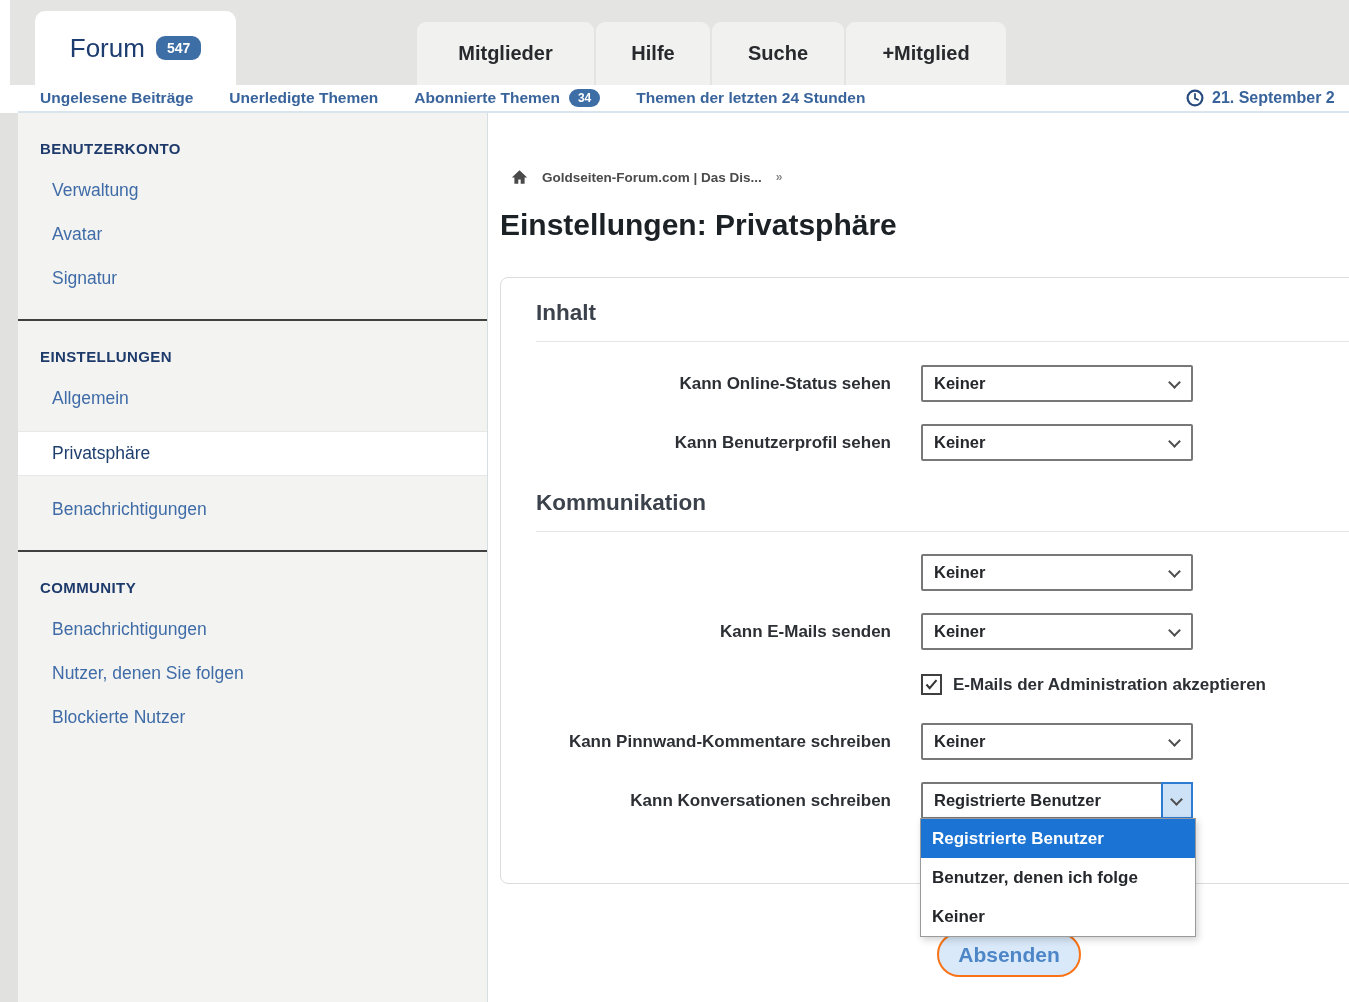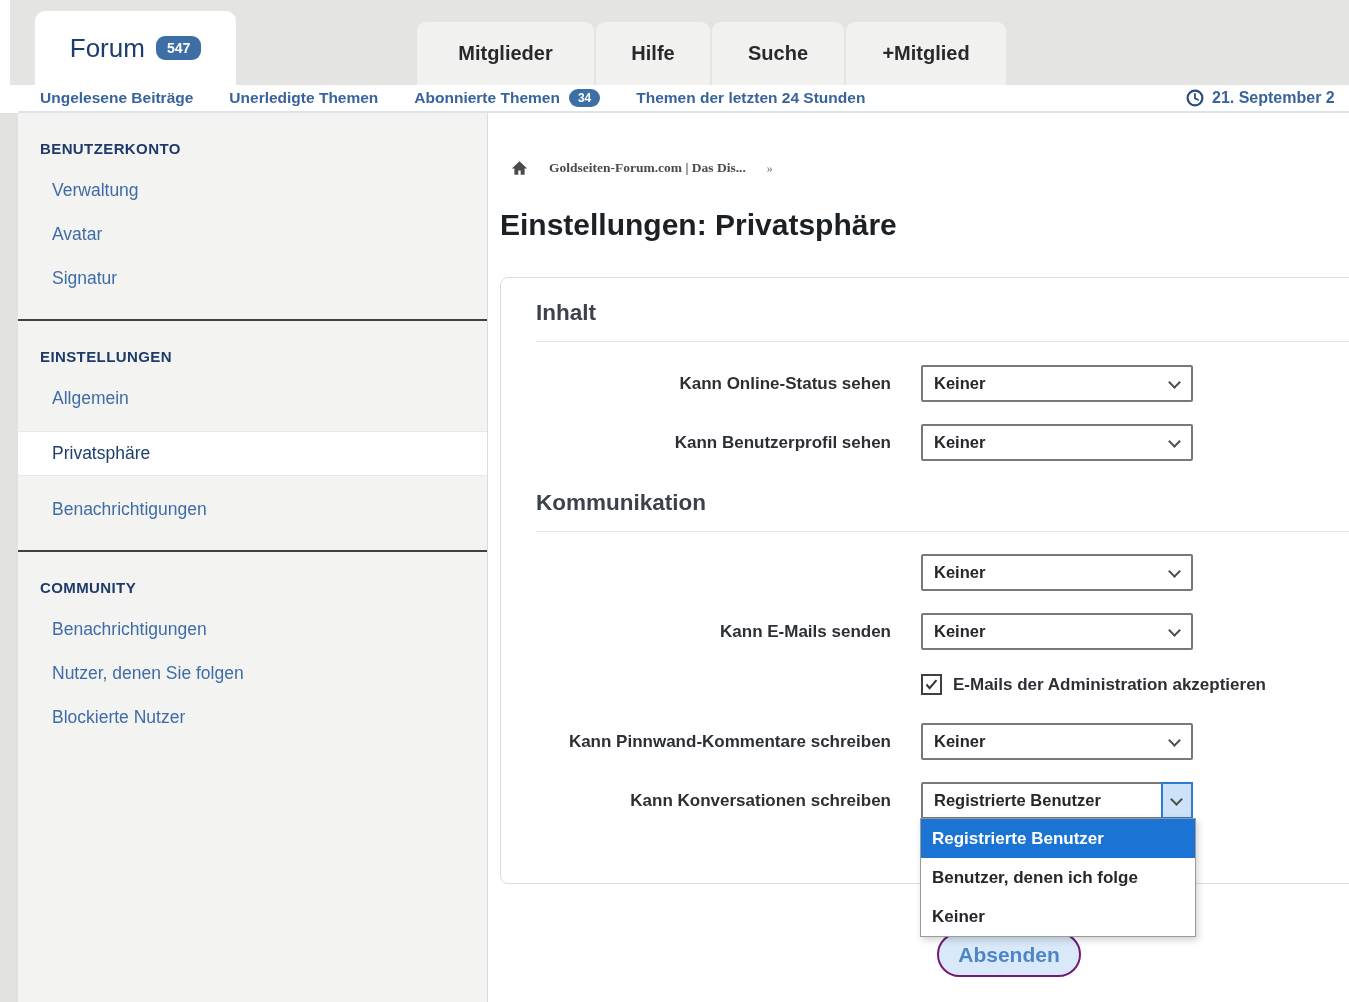--- a/index.html
+++ b/index.html
@@ -37,22 +37,22 @@
     border-right:1px solid #d8dde1; }
   .side-group { padding:27px 0 30px 0; }
   .side-group + .side-group { border-top:2px solid #404040; }
   .side-title { margin-left:22px; color:#1d3a6b; font-size:15px; font-weight:bold; letter-spacing:0.4px; }
   .side-item { margin:23px 0 0 34px; color:#3f6ca7; font-size:17.5px; font-weight:normal; cursor:pointer; line-height:21px; }
   .side-item.active { margin-left:0; margin-top:22px; padding:11px 0 11px 34px; background:#fff;
     color:#1e3e6e; border-top:1px solid #e8e8e7; border-bottom:1px solid #e8e8e7; }
 
   
   .main { position:absolute; left:489px; top:113px; right:0; bottom:0; background:#fff; }
-  .breadcrumb { position:absolute; left:22px; top:47px; display:flex; align-items:center; gap:21px;
-    color:#4a4a4a; font-size:13.5px; font-weight:bold;font-family:Liberation Serif, serif; }
+  .breadcrumb { position:absolute; left:22px; top:56px; display:flex; align-items:center; gap:14px;
+    color:#4a4a4a; font-size:13.5px; font-weight:bold; }
   .breadcrumb .crumb-link { cursor:pointer; }
   .breadcrumb .sep { color:#8a8a8a; font-size:12px; font-weight:bold; }
   .page-title { position:absolute; left:11px; top:95px; font-size:30px; font-weight:bold; color:#1c2126; }
 
   .panel { position:absolute; left:11px; top:164px; width:900px; height:607px; background:#fff;
     border:1px solid #dcdcdb; border-radius:8px; }
   .section-title { position:absolute; left:35px; font-size:22.5px; font-weight:bold; color:#3c424b;text-align:center; }
   .rule { position:absolute; left:35px; right:-10px; height:1px; background:#e5e5e4; }
 
   .row-label { position:absolute; width:390px; text-align:right; font-size:17px; font-weight:bold;
@@ -70,21 +70,21 @@
     border:2px solid #3f3f3f; cursor:pointer; display:flex; align-items:center; justify-content:center; }
   .check-label { position:absolute; left:452px; font-size:17px; font-weight:bold; color:#2c3035; white-space:nowrap; }
 
   .dropdown { position:absolute; left:431px; top:705px; width:276px; background:#fff; border:1px solid #9a9a9a;
     box-shadow:2px 3px 7px rgba(0,0,0,0.18); z-index:6; }
   .dd-option { height:39px; display:flex; align-items:center; padding-left:11px; font-size:17px;
     font-weight:bold; color:#24272b; cursor:pointer; }
   .dd-option.selected { background:#1b74d4; color:#fff; }
 
   .submit-btn { position:absolute; left:448px; top:819px; width:144px; height:45px; border-radius:23px;
-    background:#d9e9f9; border:2px solid #701a75; color:#4d86c7; font-size:21px; font-weight:bold;
+    background:#d9e9f9; border:2px solid #f97316; color:#4d86c7; font-size:21px; font-weight:bold;
     display:flex; align-items:center; justify-content:center; z-index:2; cursor:pointer; }
 </style>
 </head>
 <body>
 
 <div class="root">
 
   <div class="header-band"></div>
 
   <div class="tab-active">

